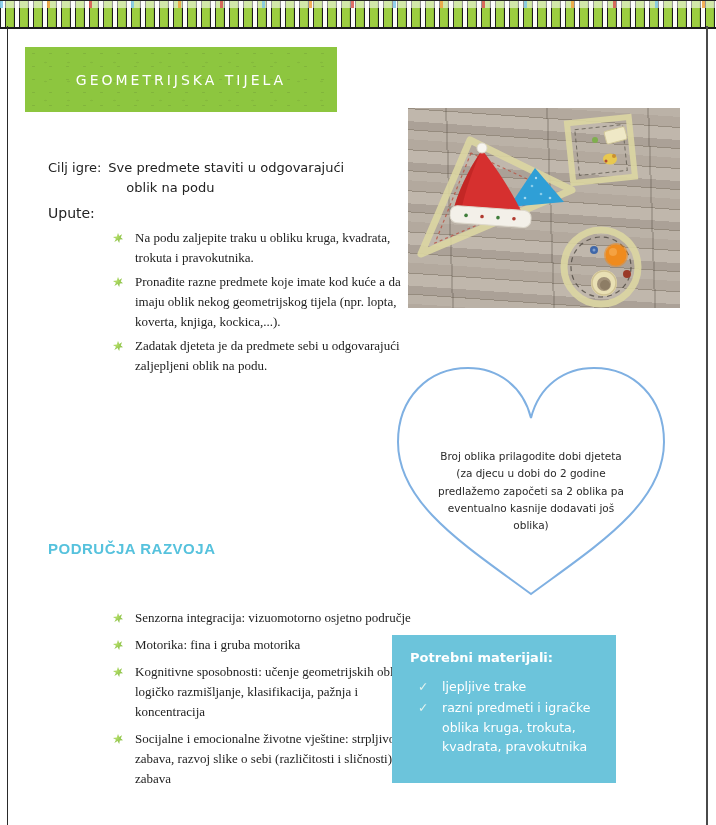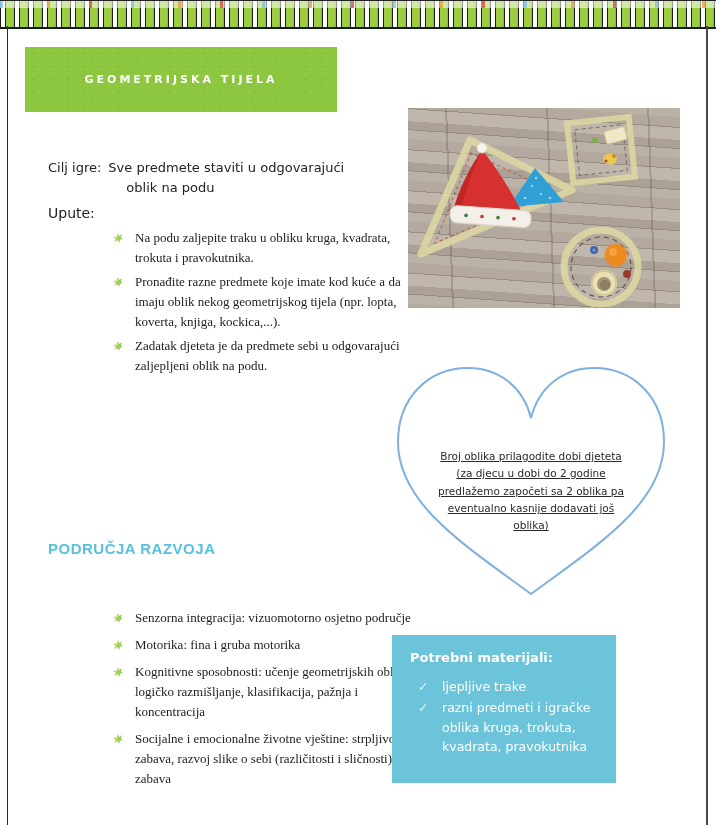--- a/index.html
+++ b/index.html
@@ -13,21 +13,21 @@
       repeating-linear-gradient(90deg,rgba(126,200,232,.85) 0 3px,transparent 3px 47px,rgba(240,161,60,.85) 47px 50px,transparent 50px 89px,rgba(217,84,78,.85) 89px 92px,transparent 92px 131px),
       rgba(255,255,255,.55);}
   .frame-left{position:absolute;left:7px;top:26px;bottom:0;width:1px;background:#2a2a2a;}
   .frame-right{position:absolute;left:706px;top:26px;bottom:0;width:2px;background:#4a4a4a;}
 
   
   .banner{position:absolute;left:25px;top:47px;width:312px;height:65px;background:#8dc63f;
     background-image:radial-gradient(rgba(70,90,40,.16) 1px,transparent 1.3px),radial-gradient(rgba(70,90,40,.12) 1px,transparent 1.3px);
     background-size:17px 13px,23px 19px;background-position:0 0,9px 6px;
     display:flex;align-items:center;justify-content:center;}
-  .banner span{color:#fff;font-weight:bold;font-size:11px;letter-spacing:3px;}
+  .banner span{color:#fff;font-weight:normal;font-size:14px;letter-spacing:3px;}
 
   
   .goal{position:absolute;left:48px;top:158px;font-size:13px;line-height:20px;display:flex;}
   .goal .glabel{white-space:nowrap;margin-right:7px;}
   .goal .gl2{padding-left:18px;}
   .upute{position:absolute;left:48px;top:205px;font-size:14px;}
 
   
   .blist{position:absolute;left:113px;width:300px;font-family:Liberation Serif, serif;}
   .blist.l1{top:228px;}
@@ -46,21 +46,21 @@
 
   
   .photo{position:absolute;left:408px;top:108px;width:272px;height:200px;overflow:hidden;
     background:
       repeating-linear-gradient(88deg,rgba(0,0,0,0) 0 44px,rgba(80,72,62,.25) 44px 46px,rgba(0,0,0,0) 46px 101px),
       repeating-linear-gradient(184deg,#bbb2a7 0 9px,#b3a99e 9px 19px,#978d80 19px 20px,#c0b7ac 20px 32px,#aba197 32px 40px,#958b7e 40px 41px);}
   .photo svg{position:absolute;left:0;top:0;}
 
   
   .heart-wrap{position:absolute;left:388px;top:362px;width:286px;height:238px;}
-  .heart-text{position:absolute;left:48px;top:86px;width:190px;text-align:center;font-size:10.5px;line-height:1.65;color:#2a2a2a;text-decoration:underline;}
+  .heart-text{position:absolute;left:48px;top:86px;width:190px;text-align:center;font-size:10.5px;line-height:1.65;color:#2a2a2a;}
 
   
   .mat-box{position:absolute;left:392px;top:635px;width:224px;height:148px;background:#6cc4db;box-sizing:border-box;
     padding:15px 18px;color:#fff;}
   .mat-head{font-weight:bold;font-size:13px;margin-bottom:12px;}
   .mat-item{display:flex;font-size:12.5px;line-height:1.55;margin-bottom:2px;padding-left:8px;}
   .check{flex:0 0 16px;margin-right:8px;color:#e4f3ee;}
 </style>
 </head>
 <body>

